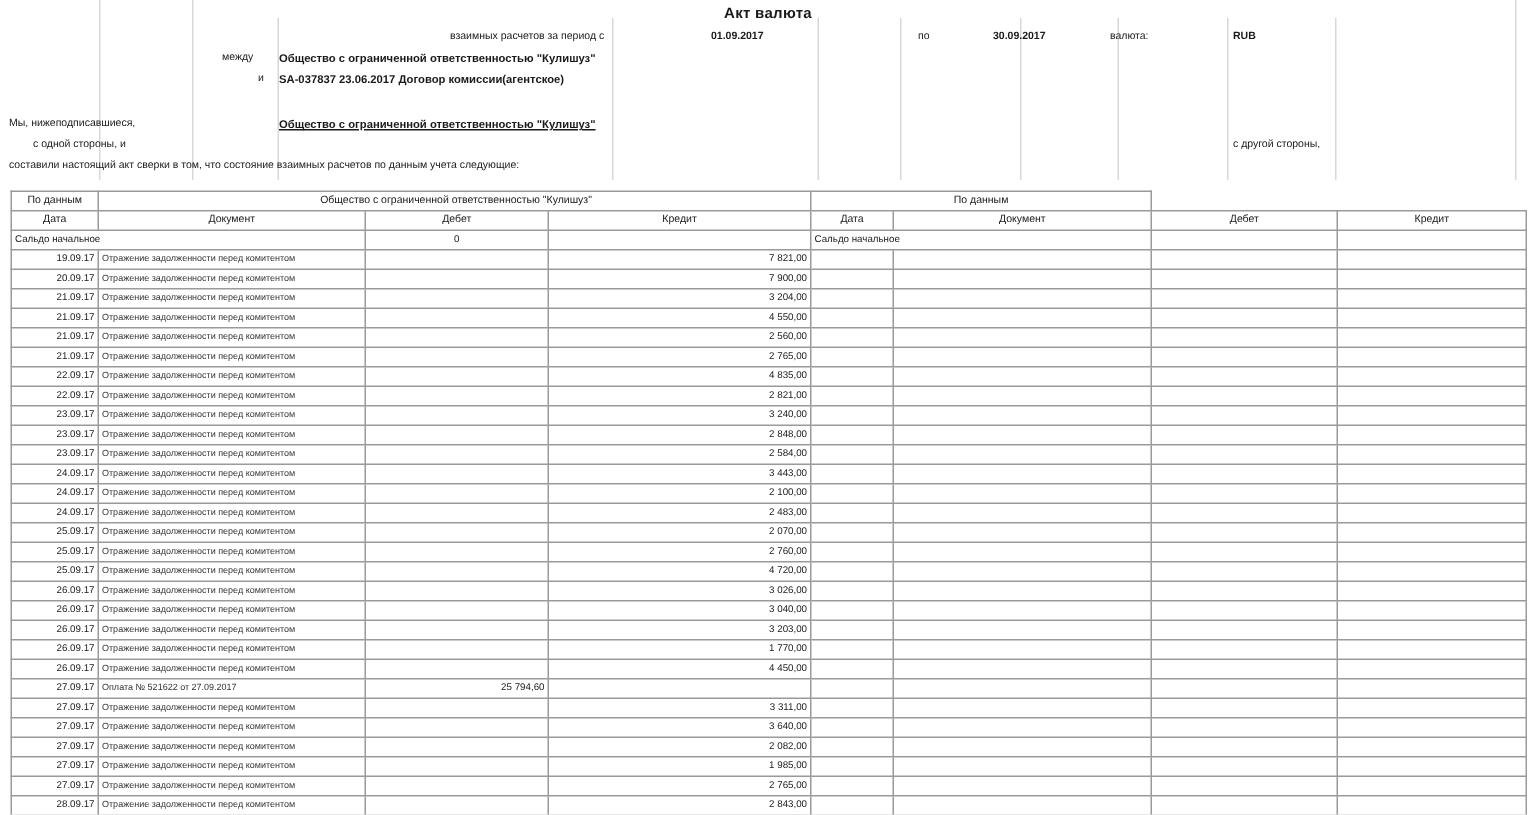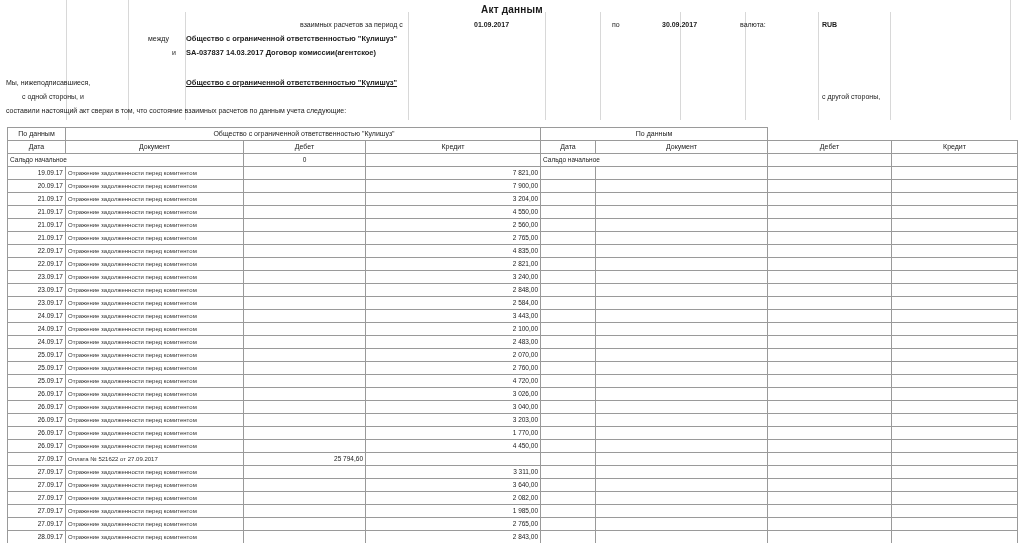--- a/index.html
+++ b/index.html
@@ -100,39 +100,39 @@
   <div class="vgrid" style="left:545px; top:12px;height:108px;"></div>
   <div class="vgrid" style="left:600px; top:12px;height:108px;"></div>
   <div class="vgrid" style="left:680px; top:12px;height:108px;"></div>
   <div class="vgrid" style="left:745px; top:12px;height:108px;"></div>
   <div class="vgrid" style="left:818px; top:12px;height:108px;"></div>
   <div class="vgrid" style="left:890px; top:12px;height:108px;"></div>
   <div class="vgrid" style="left:1010px;top:0;   height:120px;"></div>
 
   <div class="hdr">
 
-    <div class="title">Акт данным</div>
+    <div class="title">Акт валюта</div>
 
     <div class="line" style="height:14px;margin-top:4px;">
       <span class="abs" style="left:300px;">взаимных расчетов за период с</span>
       <span class="abs b" style="left:474px;">01.09.2017</span>
       <span class="abs" style="left:612px;">по</span>
       <span class="abs b" style="left:662px;">30.09.2017</span>
       <span class="abs" style="left:740px;">валюта:</span>
       <span class="abs b" style="left:822px;">RUB</span>
     </div>
 
     <div class="line" style="height:14px;">
       <span class="abs" style="left:148px;">между</span>
       <span class="abs b" style="left:186px;font-size:7.5px;">Общество с ограниченной ответственностью "Кулишуз"</span>
     </div>
 
     <div class="line" style="height:14px;">
       <span class="abs" style="left:172px;">и</span>
-      <span class="abs b" style="left:186px;font-size:7.5px;">SA-037837 14.03.2017 Договор комиссии(агентское)</span>
+      <span class="abs b" style="left:186px;font-size:7.5px;">SA-037837 23.06.2017 Договор комиссии(агентское)</span>
     </div>
 
     <div class="line" style="height:16px;"></div>
 
     <div class="line" style="height:14px;">
       <span class="abs" style="left:6px;">Мы, нижеподписавшиеся,</span>
       <span class="abs b u" style="left:186px;font-size:7.5px;">Общество с ограниченной ответственностью "Кулишуз"</span>
     </div>
 
     <div class="line" style="height:14px;">

